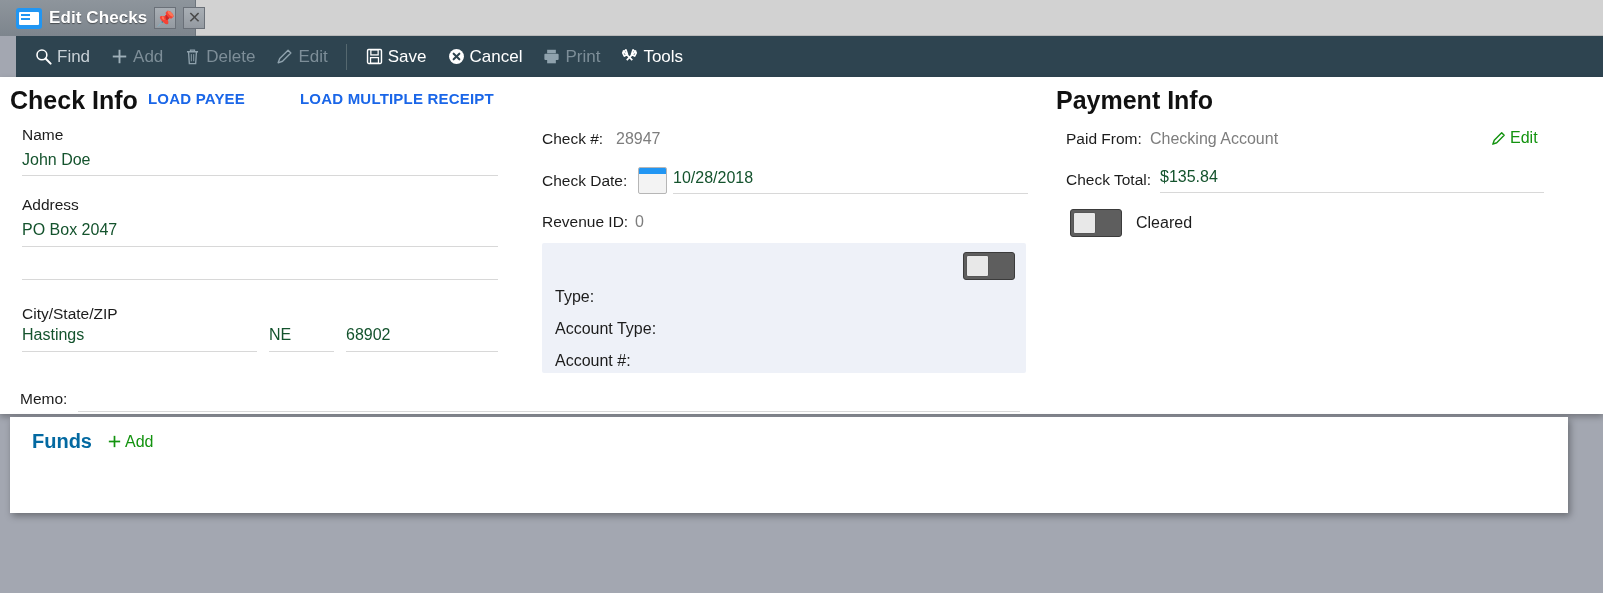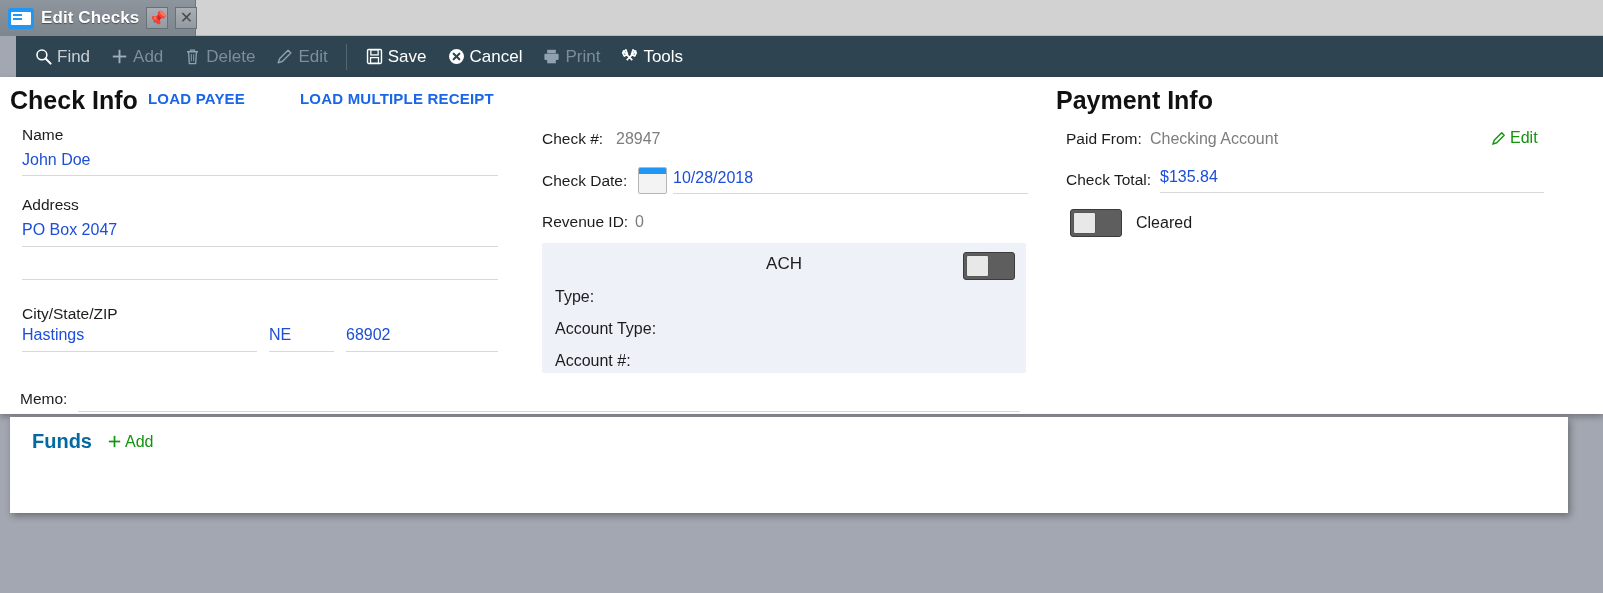--- a/index.html
+++ b/index.html
@@ -17,21 +17,21 @@
     width: 1603px; height: 36px;
     background: #d2d2d2;
     border-bottom: 1px solid #b9b9b9;
   }
   .tab {
     position: absolute; top: 0; left: 0;
     height: 36px; width: 196px;
     background: linear-gradient(#8e959c, #7d858d);
     border-right: 1px solid #6d757d;
     display: flex; align-items: center;
-    padding-left: 8px; gap: 7px;
+    padding-left: 16px; gap: 7px;
   }
   .tab-icon {
     width: 26px; height: 21px;
     background: #2196f3;
     border-radius: 3px;
     position: relative;
     flex: 0 0 auto;
   }
   .tab-icon::before {
     content: "";
@@ -105,21 +105,21 @@
   .sec-head {
     font-size: 25px; font-weight: bold; color: #111;
     display: flex; align-items: baseline; gap: 0;
   }
   .link-blue {
     color: #1a66e8; font-size: 15px; font-weight: bold;
     letter-spacing: .2px; white-space: nowrap;
   }
 
   .fld-label { font-size: 15.5px; color: #1c1c1c; }
-  .fld-value { font-size: 16px; color: #1d4ed8; }
+  .fld-value { font-size: 16px; color: #14532d; }
   .fld-value.grey { color: #7d7d7d; }
   .underline { border-bottom: 1px solid #d8d8d8; }
 
   
   .ach-box {
     position: absolute;
     background: #eef1f8;
     border-radius: 2px;
   }
   .ach-title { font-size: 17px; color: #1c1c1c; }
@@ -312,21 +312,20 @@
     </div>
     <div style="position:absolute; left:143px; top:92px; width:355px; height:25px;" class="underline">
       <span class="fld-value">10/28/2018</span>
     </div>
 
     <div style="position:absolute; left:12px; top:136px;" class="fld-label">Revenue ID:</div>
     <div style="position:absolute; left:105px; top:136px;" class="fld-value grey">0</div>
 
     <div class="ach-box" style="left:12px; top:166px; width:484px; height:130px;">
 
-      <div style="position:absolute; left:0; right:0; top:11px; text-align:center;" class="ach-title">ACH</div>
 
       <div class="toggle" style="position:absolute; right:11px; top:9px;">
         <span class="knob"></span>
       </div>
 
       <div style="position:absolute; left:13px; top:45px;" class="ach-row">Type:</div>
       <div style="position:absolute; left:120px; top:45px;" class="ach-row"></div>
 
       <div style="position:absolute; left:13px; top:77px;" class="ach-row">Account Type:</div>
       <div style="position:absolute; left:160px; top:77px;" class="ach-row"></div>

